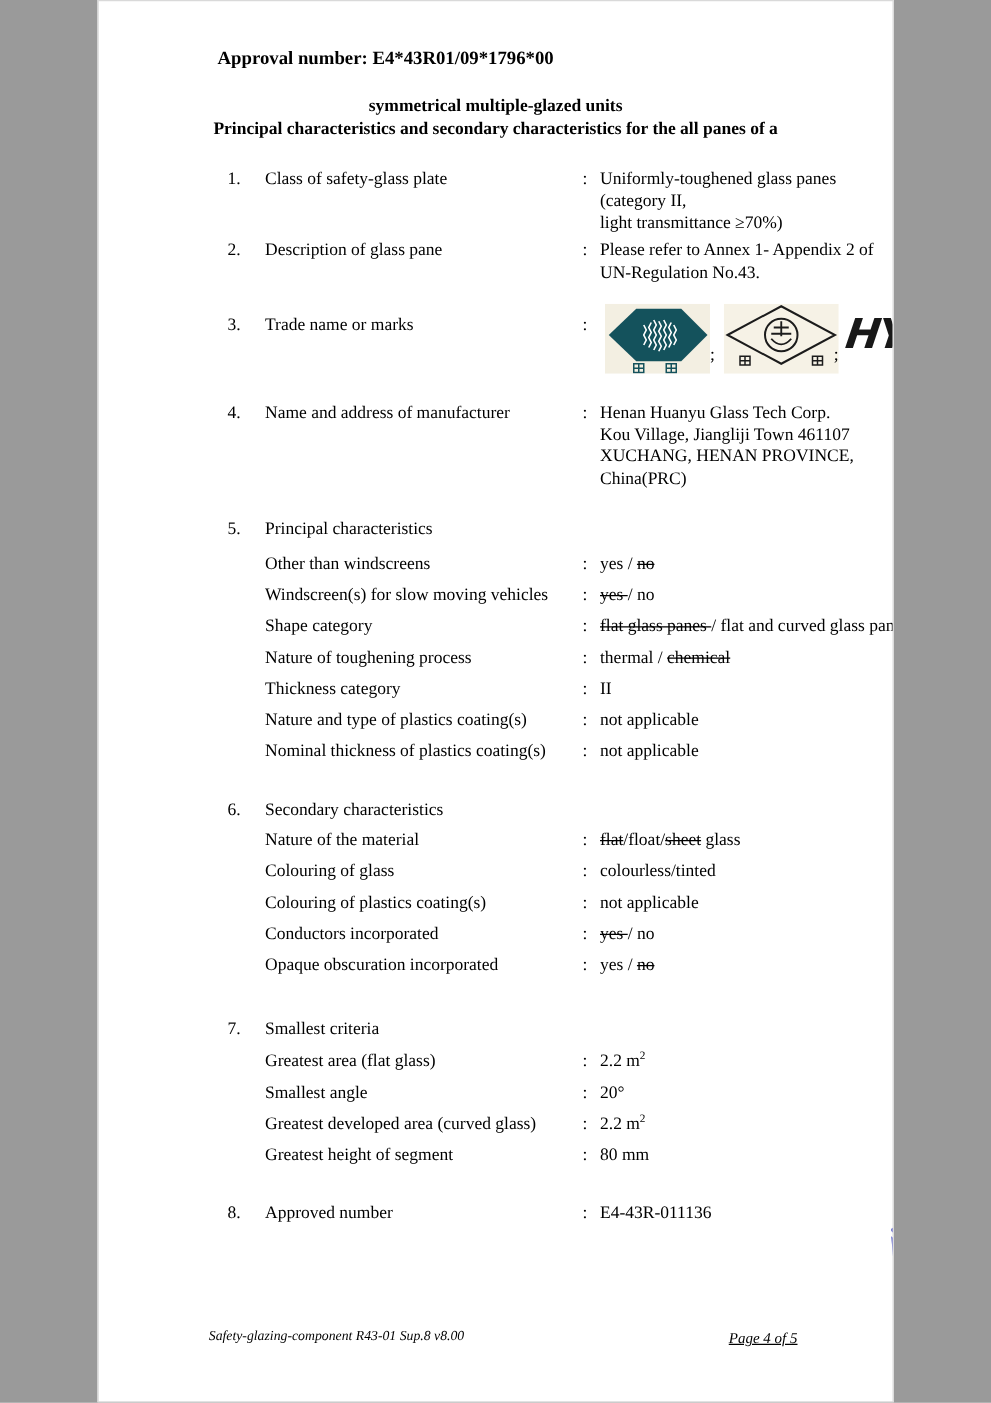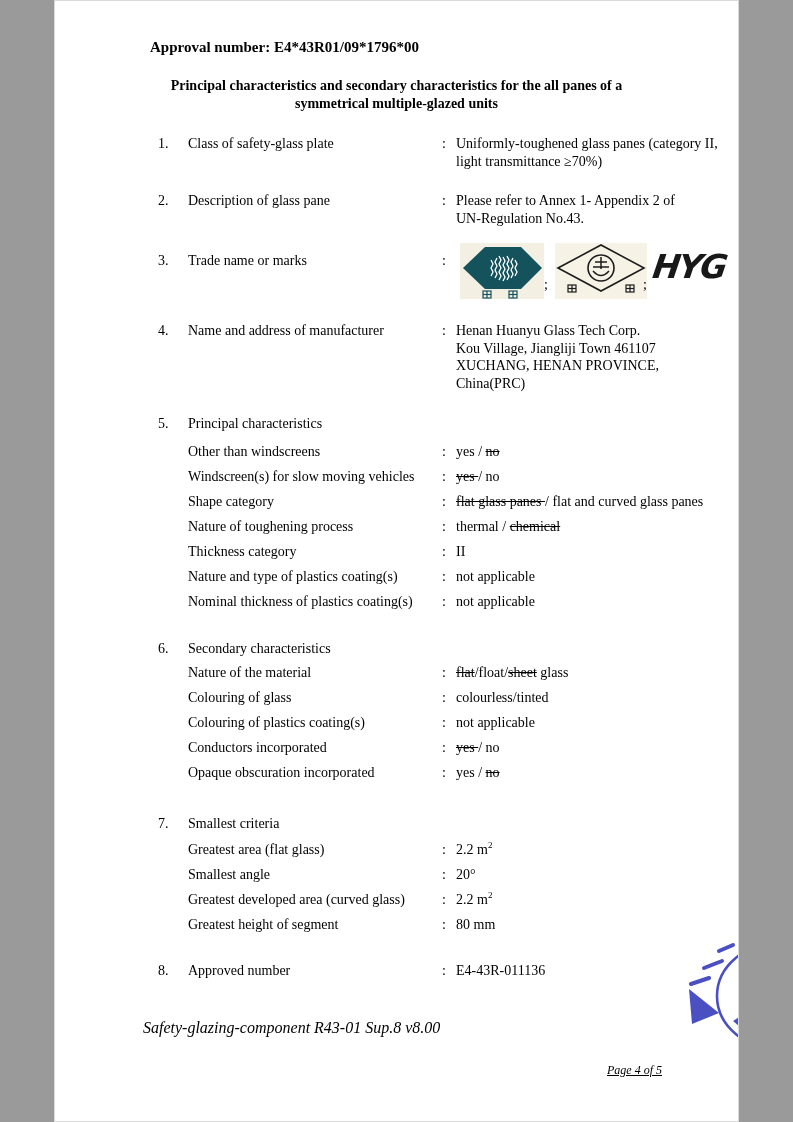--- a/index.html
+++ b/index.html
@@ -1,17 +1,17 @@
 <!DOCTYPE html>
 <html><head>
 <meta charset="utf-8">
 <style>
   html,body{margin:0;padding:0;background:#9a9a9a;}
   .page{
-    position:relative;width:685px;height:1122px;background:#ffffff;
+    position:relative;width:637px;height:1122px;background:#ffffff;
     font-family:"Liberation Serif",serif;color:#000;overflow:hidden;
     box-sizing:border-box;border:1px solid #d9d9d9;margin:0 auto;
   }
   .approval{position:absolute;left:95px;top:38px;font-weight:bold;font-size:15px;}
   .title{position:absolute;left:0;top:76px;width:100%;text-align:center;
          font-weight:bold;font-size:14px;line-height:17.5px;}
   .item{position:absolute;left:103px;display:grid;
         grid-template-columns:30px 254px 14px auto;font-size:14px;line-height:17.5px;}
   .sub{position:absolute;left:133px;display:grid;
        grid-template-columns:254px 14px auto;font-size:14px;line-height:17.5px;white-space:nowrap;}
@@ -24,33 +24,33 @@
   sup{font-size:9px;line-height:0;}
   .logos{position:absolute;left:0;top:0;}
   .logo-hex{position:absolute;left:405px;top:242px;}
   .logo-sep1{position:absolute;left:489px;top:276px;font-size:14px;}
   .logo-diamond{position:absolute;left:500px;top:242px;}
   .logo-sep2{position:absolute;left:588px;top:276px;font-size:14px;}
   .logo-hyg{position:absolute;left:598px;top:246px;width:74px;
             font-family:"DejaVu Sans",sans-serif;font-weight:bold;font-style:italic;
             font-size:33px;letter-spacing:-2px;color:#181818;transform:skewX(-8deg);}
   .stamp{position:absolute;left:618px;top:926px;opacity:0.92;}
-  .footer-left{position:absolute;left:88px;top:1018px;font-style:italic;font-size:16px;}
+  .footer-left{position:absolute;left:88px;top:1062px;font-style:italic;font-size:11px;}
   .footer-right{position:absolute;right:76px;top:1062px;font-style:italic;font-size:12px;text-decoration:underline;}
 </style>
 </head>
 <body>
 
 <div class="page">
 
   <div class="approval">Approval number: E4*43R01/09*1796*00</div>
 
   <div class="title">
+    <div>symmetrical multiple-glazed units</div>
     <div>Principal characteristics and secondary characteristics for the all panes of a</div>
-    <div>symmetrical multiple-glazed units</div>
   </div>
 
   <div class="item" style="top:134px">
     <span class="num">1.</span>
     <span class="lbl">Class of safety-glass plate</span>
     <span class="col">:</span>
     <span class="val">
       <span class="vline">Uniformly-toughened glass panes (category II,</span>
       <span class="vline">light transmittance ≥70%)</span>
     </span>

